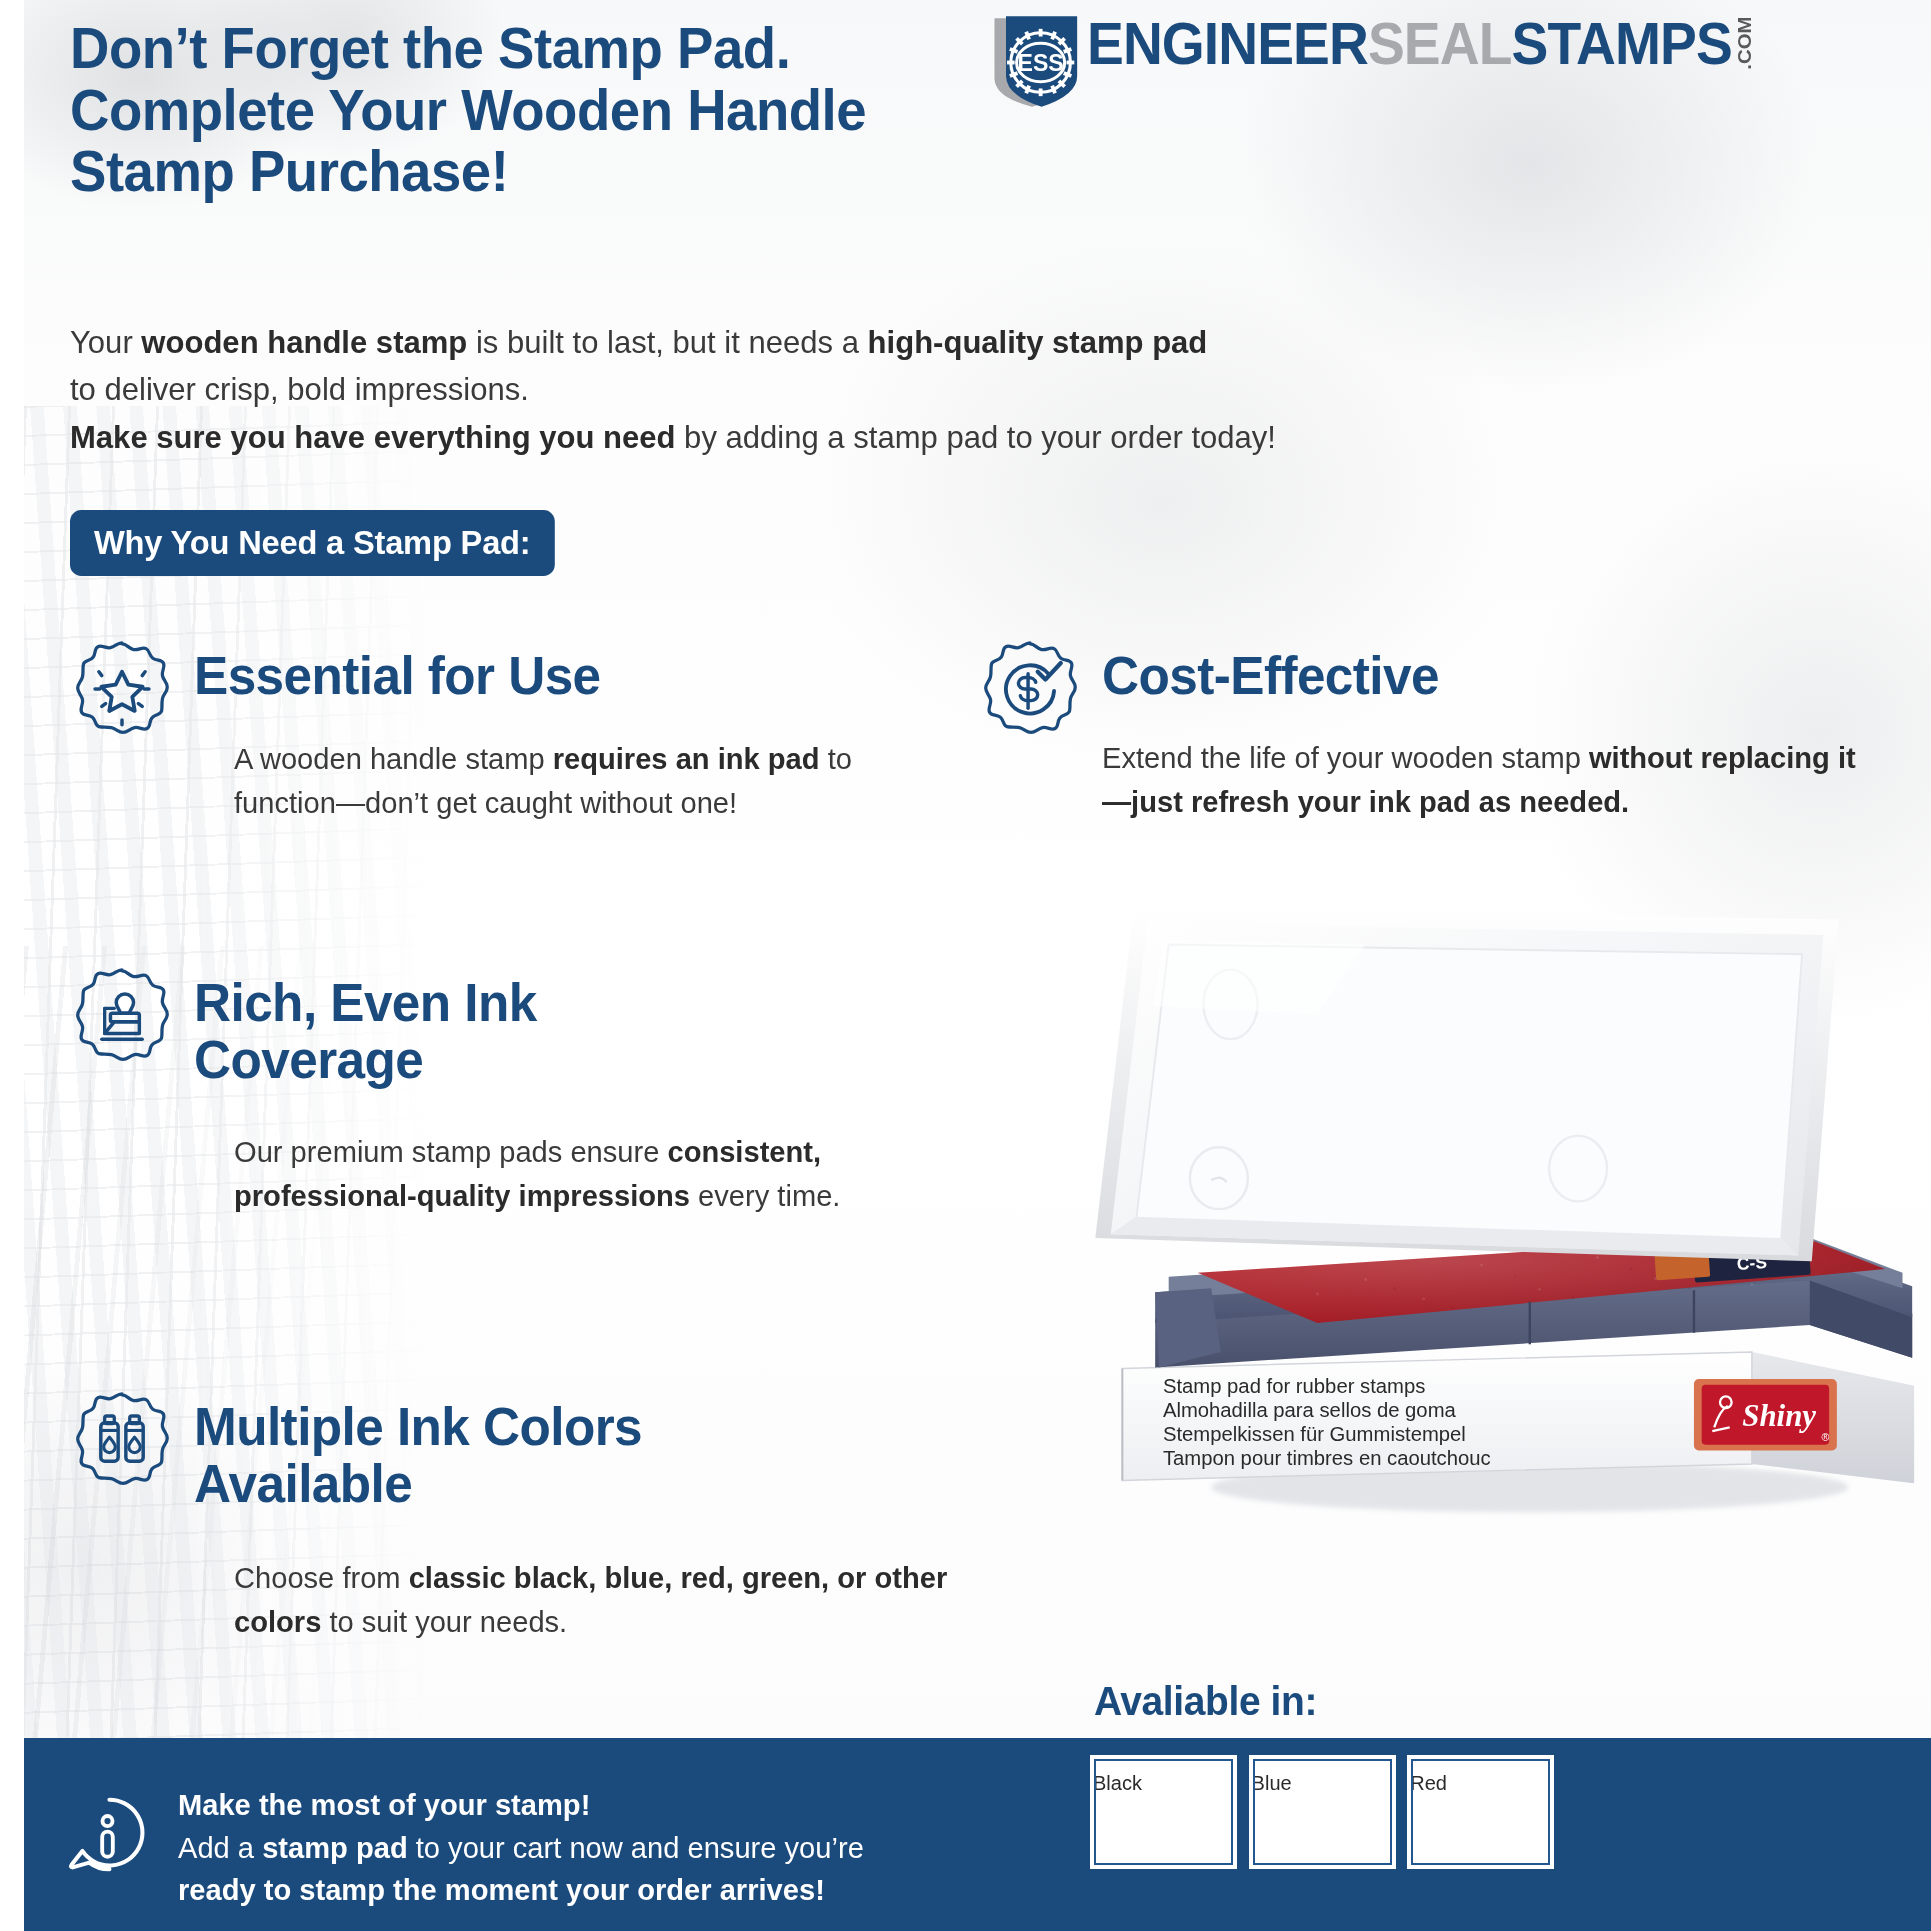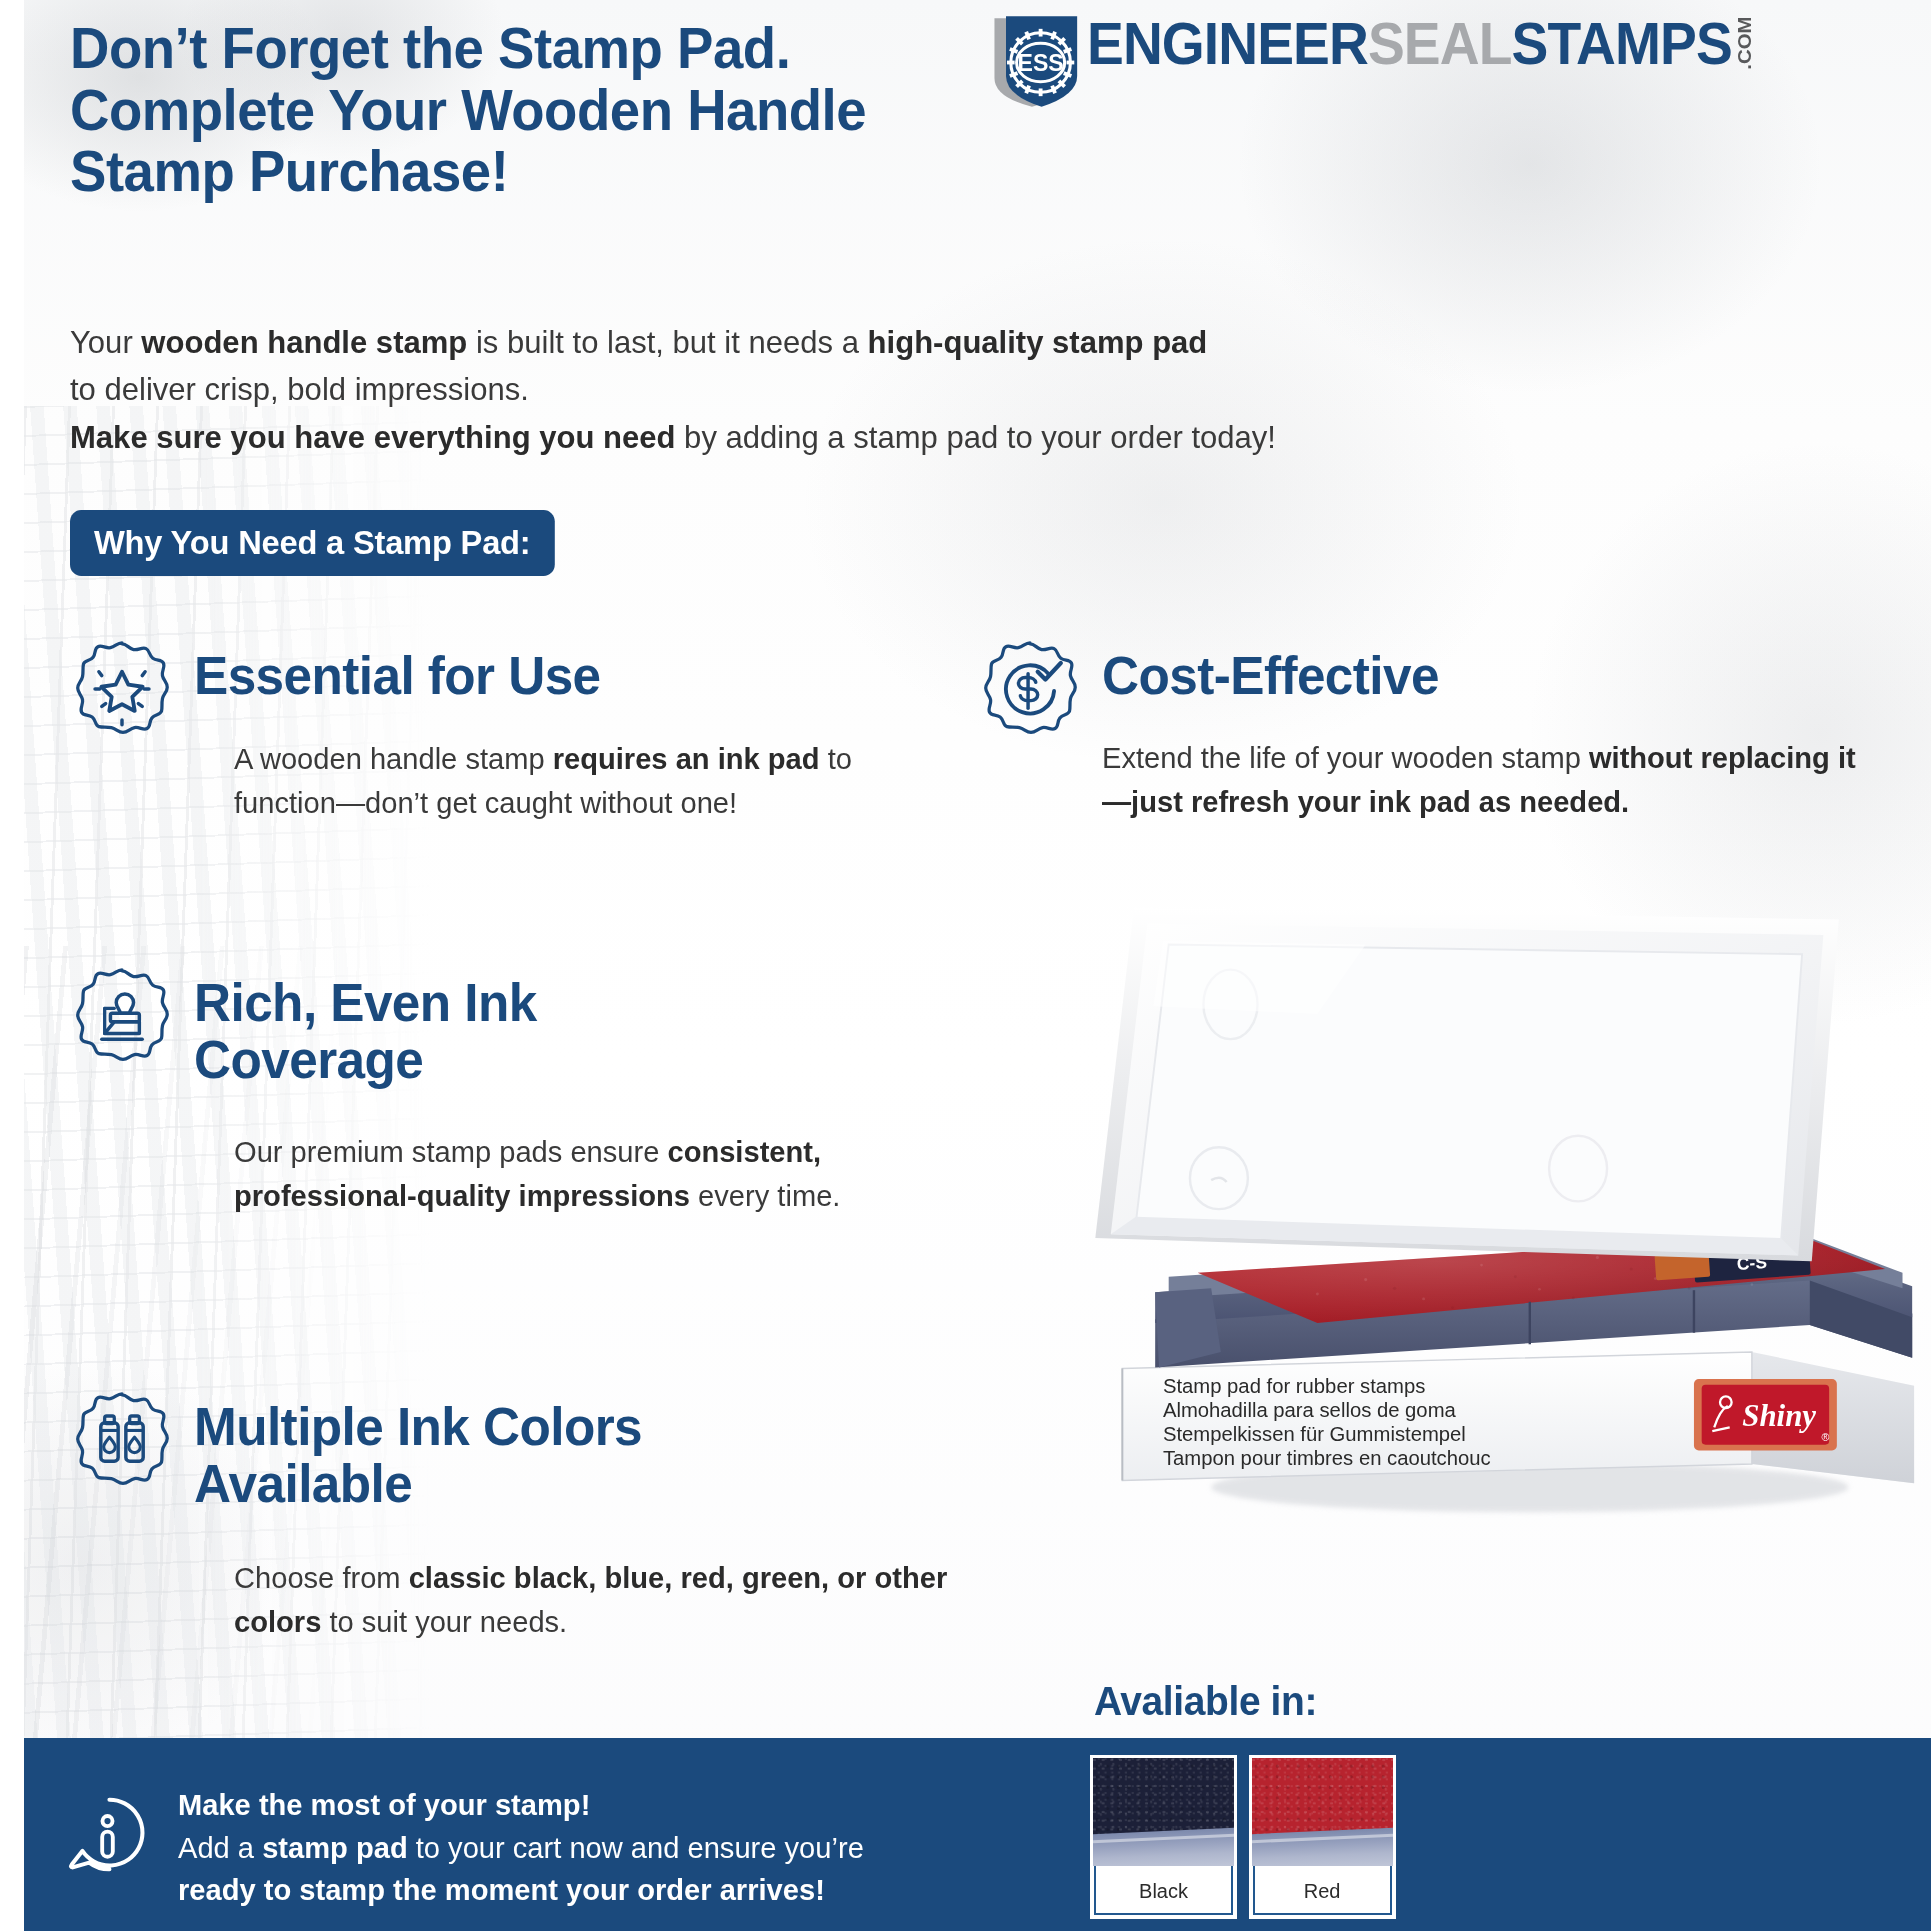--- a/index.html
+++ b/index.html
@@ -232,21 +232,21 @@
     z-index: 5;
   }
   .swatch {
     width: 147px;
     background: #ffffff;
     border: 3.9px solid #ffffff;
     outline: 2.9px solid #22588f;
     outline-offset: -6.8px;
     box-shadow: 0 0 0 0 transparent;
     display: flex;
-    flex-direction: column;
+    flex-direction: row;
     overflow: hidden;
   }
   .swatch-img {
     position: relative;
     height: 108px;
     overflow: hidden;
   }
   
   .swatch-ink {
     position: absolute; inset: 0;
@@ -592,20 +592,27 @@
     <div class="swatches">
       <div class="swatch">
         <div class="swatch-img">
           <div class="swatch-ink" style="background-color: rgb(28, 32, 56);"></div>
           <div class="swatch-rim"></div>
         </div>
         <div class="swatch-label">Black</div>
       </div>
       <div class="swatch">
         <div class="swatch-img">
+          <div class="swatch-ink" style="background-color: rgb(47, 44, 153);"></div>
+          <div class="swatch-rim"></div>
+        </div>
+        <div class="swatch-label">Blue</div>
+      </div>
+      <div class="swatch">
+        <div class="swatch-img">
           <div class="swatch-ink" style="background-color: rgb(183, 35, 46);"></div>
           <div class="swatch-rim"></div>
         </div>
         <div class="swatch-label">Red</div>
       </div>
     </div>
 
   </div>
 </div>
 

